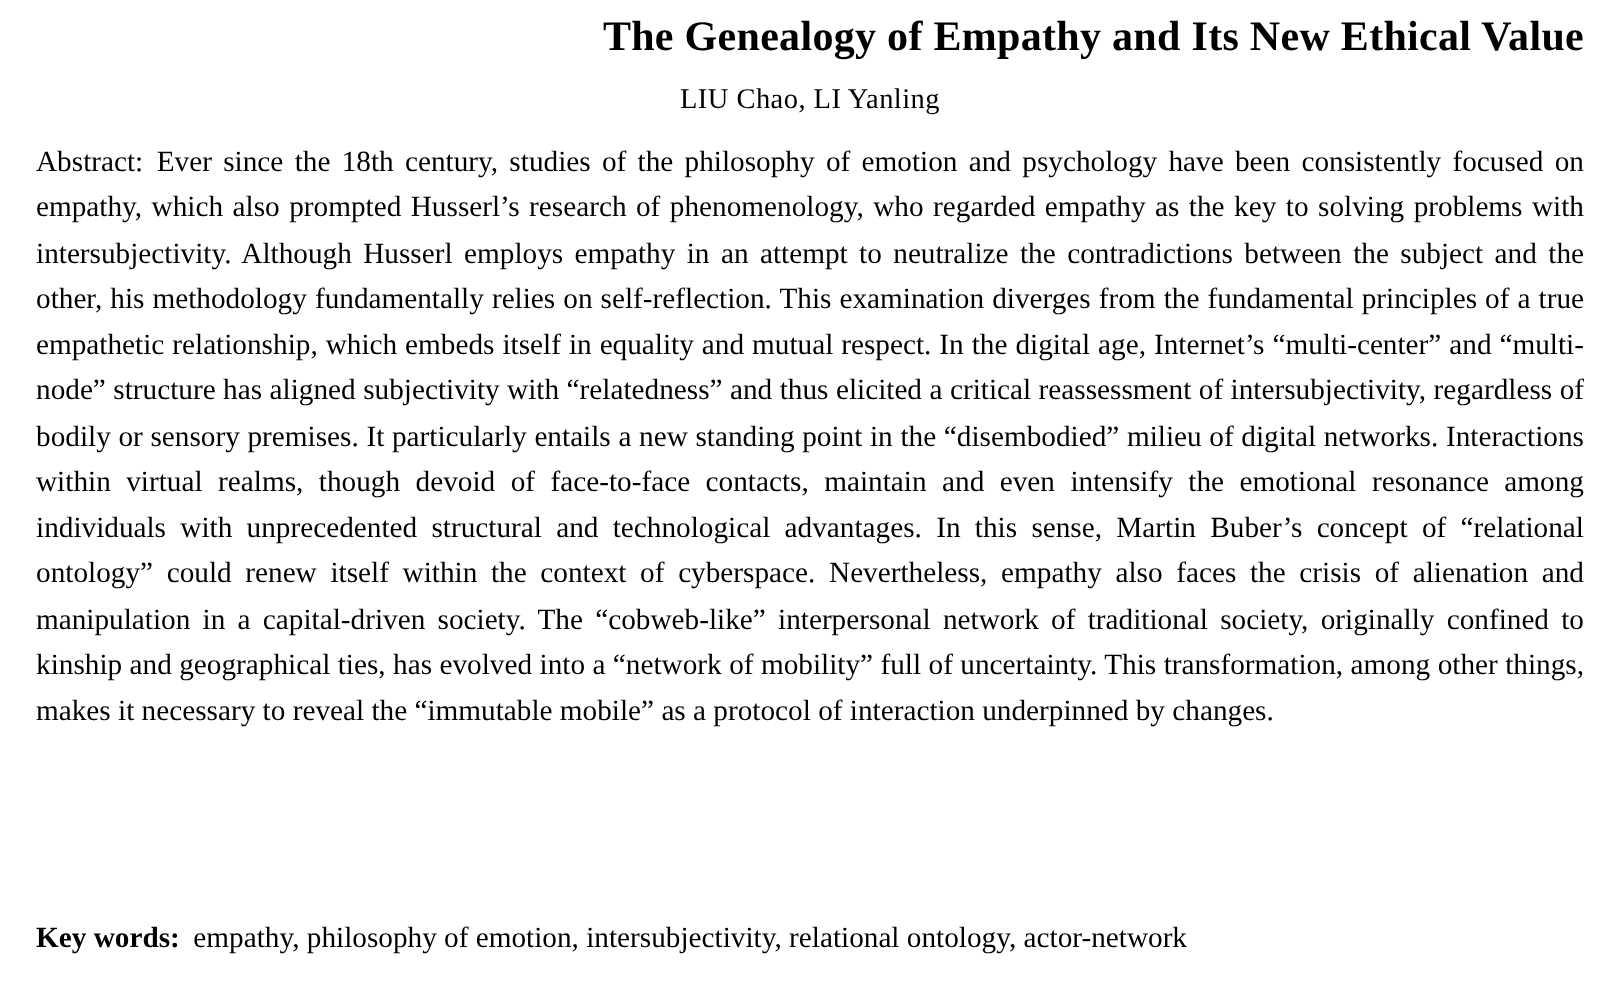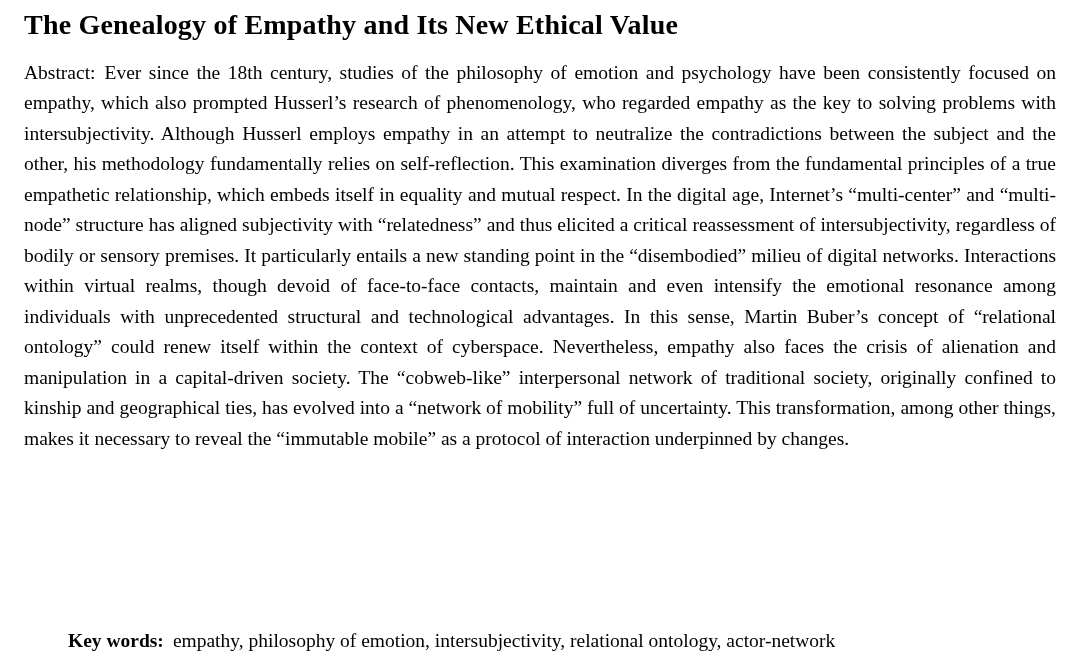--- a/index.html
+++ b/index.html
@@ -15,21 +15,21 @@
     overflow: hidden;
   }
   .page {
     width: 1080px;
     height: 656px;
     box-sizing: border-box;
     padding: 4px 24px 0 24px;
     position: relative;
   }
   .paper-title {
-    text-align: left;
+    text-align: right;
     font-weight: bold;
     font-size: 28px;
     line-height: 1.2;
     letter-spacing: 0.2px;
     margin: 4px 0 0 0;
     font-family: "Liberation Serif", "DejaVu Serif", serif;
   }
   .authors {
     text-align: center;
     font-size: 19px;
@@ -48,37 +48,37 @@
     font-weight: normal;
   }
   .label-gap {
     display: inline-block;
     width: 9px;
   }
   .keywords-block {
     position: absolute;
     left: 24px;
     right: 24px;
-    top: 626px;
+    top: 611px;
     font-size: 19.5px;
     line-height: 30px;
     text-align: left;
-    margin-left: 44px;
   }
   .keywords-label {
     font-weight: bold;
   }
 </style>
 </head>
 <body>
 
 <div class="page">
 
   <h1 class="paper-title">The Genealogy of Empathy and Its New Ethical Value</h1>
 
+  <div class="authors">LIU Chao,  LI Yanling</div>
 
   <div class="abstract-block">
     <span class="abstract-label">Abstract:</span><span class="label-gap"></span><span>Ever since the 18th century, studies of the philosophy of emotion and psychology have been consistently focused on empathy, which also prompted Husserl’s research of phenomenology, who regarded empathy as the key to solving problems with intersubjectivity. Although Husserl employs empathy in an attempt to neutralize the contradictions between the subject and the other, his methodology fundamentally relies on self-reflection. This examination diverges from the fundamental principles of a true empathetic relationship, which embeds itself in equality and mutual respect. In the digital age, Internet’s “multi-center” and “multi-node” structure has aligned subjectivity with “relatedness” and thus elicited a critical reassessment of intersubjectivity, regardless of bodily or sensory premises. It particularly entails a new standing point in the “disembodied” milieu of digital networks. Interactions within virtual realms, though devoid of face-to-face contacts, maintain and even intensify the emotional resonance among individuals with unprecedented structural and technological advantages. In this sense, Martin Buber’s concept of “relational ontology” could renew itself within the context of cyberspace. Nevertheless, empathy also faces the crisis of alienation and manipulation in a capital-driven society. The “cobweb-like” interpersonal network of traditional society, originally confined to kinship and geographical ties, has evolved into a “network of mobility” full of uncertainty. This transformation, among other things, makes it necessary to reveal the “immutable mobile” as a protocol of interaction underpinned by changes.</span>
   </div>
 
   <div class="keywords-block">
     <span class="keywords-label">Key words:</span><span class="label-gap"></span><span>empathy, philosophy of emotion, intersubjectivity, relational ontology, actor-network</span>
   </div>
 
 </div>

